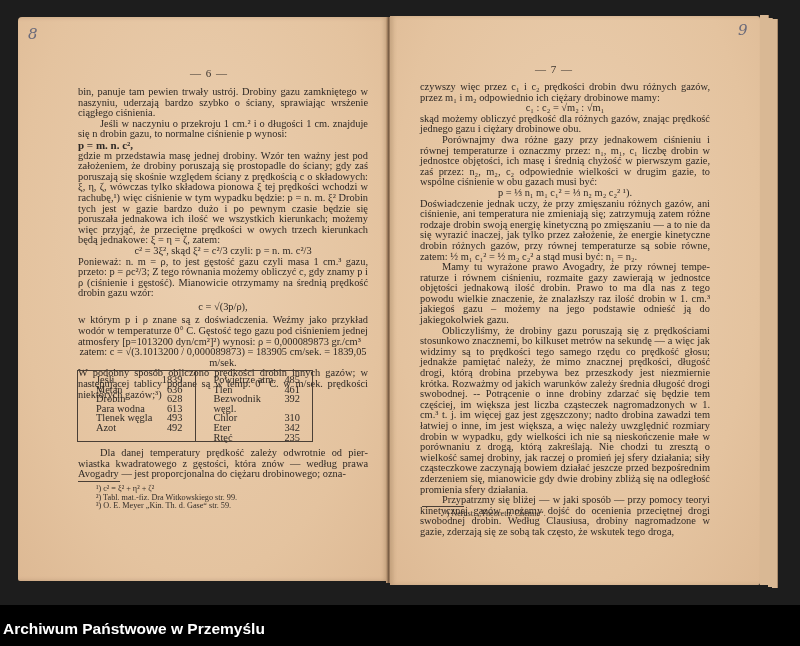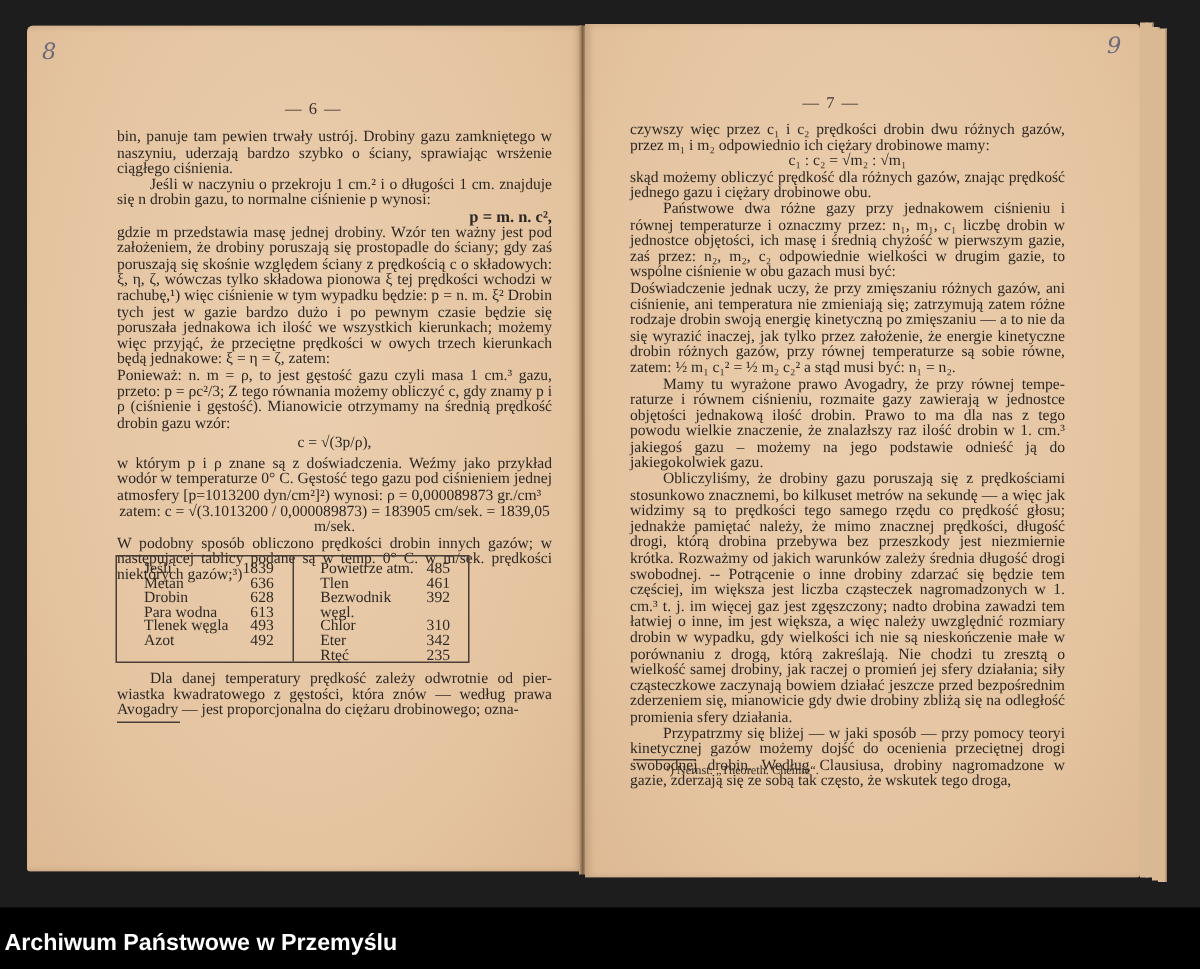--- a/index.html
+++ b/index.html
@@ -47,21 +47,21 @@
   .page-num {
     position: absolute; font-size: 11px; letter-spacing: 1px; color: #3a332d;
   }
   .text {
     position: absolute; font-size: 10.4px; line-height: 10.6px;
     text-align: justify; color: #2e2824;
   }
   .text p { margin: 0; font-family: Liberation Serif, serif; }
   .text .indent { text-indent: 22px; }
   .text .center { text-align: center; }
-  .text .formula { text-align: right; font-weight: bold; font-size: 11px; }
+  .text .formula { text-align: left; font-weight: bold; font-size: 11px; }
   .gas-table {
     position: absolute; left: 77px; top: 370px; width: 234px; height: 70px;
     border: 1px solid #4a3f36;
     display: flex; font-size: 10.4px; line-height: 9.6px;
   }
   .gas-col { flex: 1; padding: 4px 0 0 0; }
   .gas-col:first-child { border-right: 1px solid #4a3f36; }
   .gas-row { display: flex; justify-content: space-between; }
   .gas-col:first-child .gas-row { padding: 0 12px 0 18px; }
   .gas-col:last-child .gas-row { padding: 0 12px 0 18px; }
@@ -83,20 +83,21 @@
 
   <div class="page page-left">
     <span class="folio" style="left:10px; top:8px;">8</span>
     <span class="page-num" style="left:172px; top:50px;">— 6 —</span>
 
     <div class="text" style="left:60px; top:70px; width:290px;">
       <p>bin, panuje tam pewien trwały ustrój. Drobiny gazu zamkniętego w naszyniu, uderzają bardzo szybko o ściany, sprawiając wrsże­nie ciągłego ciśnienia.</p>
       <p class="indent">Jeśli w naczyniu o przekroju 1 cm.² i o długości 1 cm. znajduje się n drobin gazu, to normalne ciśnienie p wynosi:</p>
       <p class="formula">p = m. n. c²,</p>
       <p>gdzie m przedstawia masę jednej drobiny. Wzór ten ważny jest pod założeniem, że drobiny poruszają się prostopadle do ściany; gdy zaś poruszają się skośnie względem ściany z prędkością c o składowych: ξ, η, ζ, wówczas tylko składowa pionowa ξ tej pręd­kości wchodzi w rachubę,¹) więc ciśnienie w tym wypadku bę­dzie: p = n. m. ξ² Drobin tych jest w gazie bardzo dużo i po pewnym czasie będzie się poruszała jednakowa ich ilość we wszyst­kich kierunkach; możemy więc przyjąć, że przeciętne prędkości w owych trzech kierunkach będą jednakowe: ξ = η = ζ, zatem:</p>
+      <p class="center">c² = 3ξ², skąd ξ² = c²/3 czyli: p = n. m. c²/3</p>
       <p>Ponieważ: n. m = ρ, to jest gęstość gazu czyli masa 1 cm.³ gazu, przeto: p = ρc²/3; Z tego równania możemy obliczyć c, gdy znamy p i ρ (ciśnienie i gęstość). Mianowicie otrzymamy na średnią pręd­kość drobin gazu wzór:</p>
       <p class="center" style="margin:3px 0;">c = √(3p/ρ),</p>
       <p>w którym p i ρ znane są z doświadczenia. Weźmy jako przykład wodór w temperaturze 0° C. Gęstość tego gazu pod ciśnieniem jednej atmosfery [p=1013200 dyn/cm²]²) wynosi: ρ = 0,000089873 gr./cm³</p>
       <p class="center">zatem: c = √(3.1013200 / 0,000089873) = 183905 cm/sek. = 1839,05 m/sek.</p>
       <p>W podobny sposób obliczono prędkości drobin innych gazów; w następującej tablicy podane są w temp. 0° C. w m/sek. pręd­kości niektórych gazów;³)</p>
     </div>
 
     <div class="gas-table" style="left:59px; top:353px;">
       <div class="gas-col">
         <div class="gas-row">
@@ -151,33 +152,39 @@
           </div>
       </div>
     </div>
 
     <div class="text indent-block" style="left:60px; top:431px; width:290px;">
       <p class="indent">Dla danej temperatury prędkość zależy odwrotnie od pier­wiastka kwadratowego z gęstości, która znów — według prawa Avogadry — jest proporcjonalna do ciężaru drobinowego; ozna-</p>
     </div>
 
     <div class="rule" style="left:60px; top:464px; width:42px;"></div>
 
+    <div class="footnotes" style="left:78px; top:468px;">
+      <div>¹) c² = ξ² + η² + ζ²</div>
+      <div>²) Tabl. mat.-fiz. Dra Witkowskiego str. 99.</div>
+      <div>³) O. E. Meyer „Kin. Th. d. Gase“ str. 59.</div>
+    </div>
   </div>
 
   <div class="gutter"></div>
 
   <div class="page page-right">
     <span class="folio" style="left:348px; top:5px;">9</span>
     <span class="page-num" style="left:145px; top:47px;">— 7 —</span>
 
     <div class="text" style="left:30px; top:66px; width:290px;">
       <p>czywszy więc przez c₁ i c₂ prędkości drobin dwu różnych gazów, przez m₁ i m₂ odpowiednio ich ciężary drobinowe mamy:</p>
       <p class="center">c₁ : c₂ = √m₂ : √m₁</p>
       <p>skąd możemy obliczyć prędkość dla różnych gazów, znając pręd­kość jednego gazu i ciężary drobinowe obu.</p>
-      <p class="indent">Państwowe dwa różne gazy przy jednakowem ciśnieniu i równej temperaturze i oznaczmy przez: n₁, m₁, c₁ liczbę drobin w jednostce objętości, ich masę i średnią chyżość w pierwszym gazie, zaś przez: n₂, m₂, c₂ odpowiednie wielkości w drugim gazie, to wspólne ciśnienie w obu gazach musi być:</p>
+      <p class="indent">Porównajmy dwa różne gazy przy jednakowem ciśnieniu i równej temperaturze i oznaczmy przez: n₁, m₁, c₁ liczbę drobin w jednostce objętości, ich masę i średnią chyżość w pierwszym gazie, zaś przez: n₂, m₂, c₂ odpowiednie wielkości w drugim gazie, to wspólne ciśnienie w obu gazach musi być:</p>
+      <p class="center">p = ⅓ n₁ m₁ c₁² = ⅓ n₂ m₂ c₂² ¹).</p>
       <p>Doświadczenie jednak uczy, że przy zmięszaniu różnych gazów, ani ciśnienie, ani temperatura nie zmieniają się; zatrzymują zatem różne rodzaje drobin swoją energię kinetyczną po zmięszaniu — a to nie da się wyrazić inaczej, jak tylko przez założenie, że energie kinetyczne drobin różnych gazów, przy równej temperaturze są sobie równe, zatem: ½ m₁ c₁² = ½ m₂ c₂² a stąd musi być: n₁ = n₂.</p>
       <p class="indent">Mamy tu wyrażone prawo Avogadry, że przy równej tempe­raturze i równem ciśnieniu, rozmaite gazy zawierają w jednostce objętości jednakową ilość drobin. Prawo to ma dla nas z tego powodu wielkie znaczenie, że znalazłszy raz ilość drobin w 1. cm.³ jakiegoś gazu – możemy na jego podstawie odnieść ją do jakiegokolwiek gazu.</p>
       <p class="indent">Obliczyliśmy, że drobiny gazu poruszają się z prędkościami stosunkowo znacznemi, bo kilkuset metrów na sekundę — a więc jak widzimy są to prędkości tego samego rzędu co prędkość głosu; jednakże pamiętać należy, że mimo znacznej prędkości, dłu­gość drogi, którą drobina przebywa bez przeszkody jest nie­zmiernie krótka. Rozważmy od jakich warunków zależy średnia długość drogi swobodnej. -- Potrącenie o inne drobiny zdarzać się będzie tem częściej, im większa jest liczba cząsteczek nagro­madzonych w 1. cm.³ t. j. im więcej gaz jest zgęszczony; nadto drobina zawadzi tem łatwiej o inne, im jest większa, a więc należy uwzględnić rozmiary drobin w wypadku, gdy wielkości ich nie są nieskończenie małe w porównaniu z drogą, którą zakreślają. Nie chodzi tu zresztą o wielkość samej drobiny, jak raczej o pro­mień jej sfery działania; siły cząsteczkowe zaczynają bowiem dzia­łać jeszcze przed bezpośrednim zderzeniem się, mianowicie gdy dwie drobiny zbliżą się na odległość promienia sfery działania.</p>
       <p class="indent">Przypatrzmy się bliżej — w jaki sposób — przy pomocy teoryi kinetycznej gazów możemy dojść do ocenienia przeciętnej drogi swobodnej drobin. Według Clausiusa, drobiny nagromadzone w gazie, zderzają się ze sobą tak często, że wskutek tego droga,</p>
     </div>
 
     <div class="rule" style="left:32px; top:490px; width:42px;"></div>
 
     <div class="footnotes" style="left:54px; top:494px;">
       <div>¹) Nernst: „Theoreth. Chemie“.</div>

